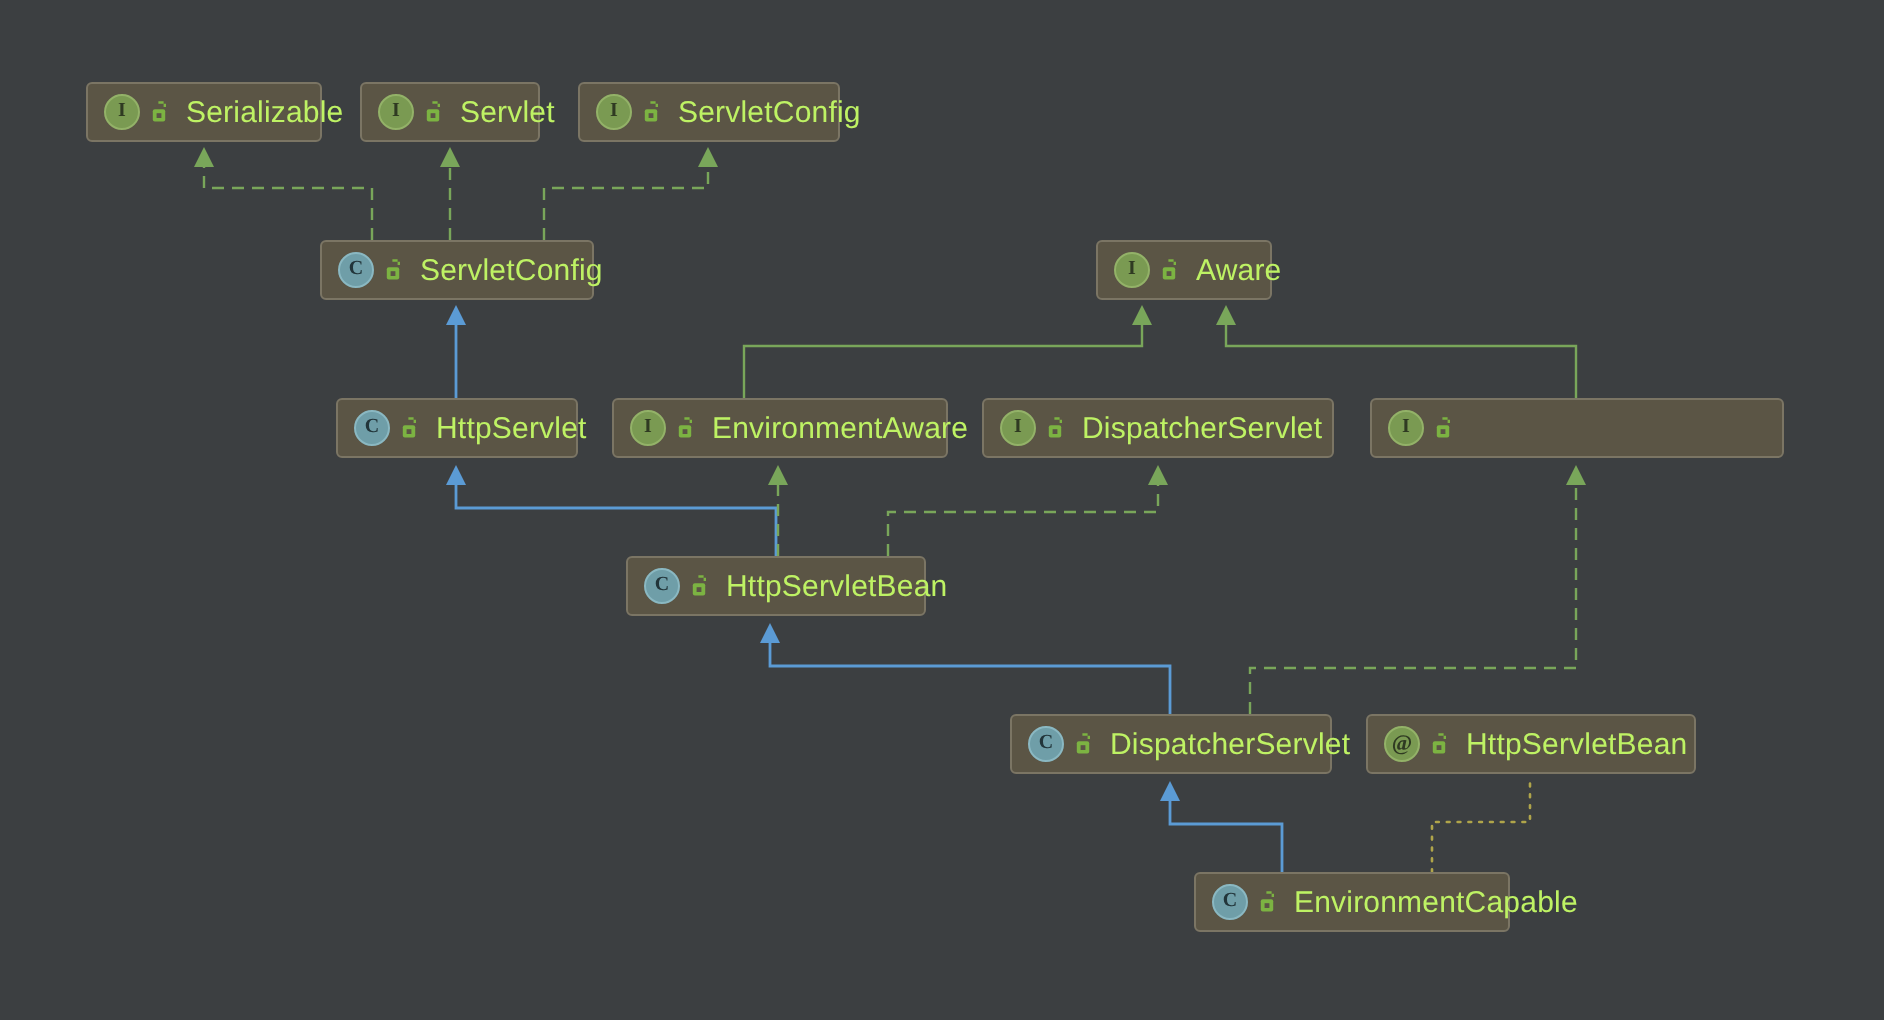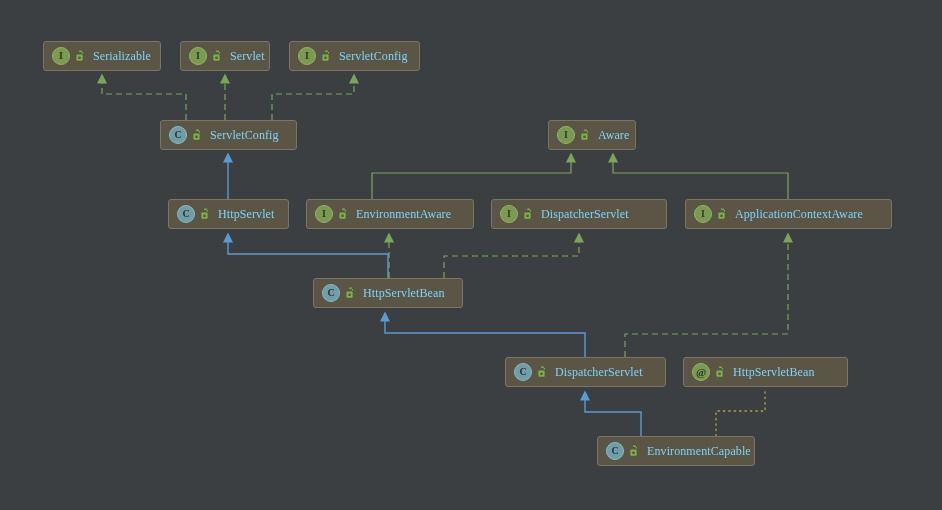--- a/index.html
+++ b/index.html
@@ -67,24 +67,23 @@
   }
   .node-vis-icon {
     flex: 0 0 auto;
     width: 11px;
     height: 12px;
     margin-right: 7px;
     position: relative;
   }
   .node-vis-icon svg { display: block; }
   .node-label {
-    font-size: 12px;
-    color: #7dd3fc;
+    font-size: 15px;
+    color: #bef264;
     letter-spacing: 0.1px;
-    font-family: Liberation Serif, serif;
   }
 </style>
 </head>
 <body>
 
 <div id="diagram-canvas">
 
   <svg id="edge-layer" viewBox="0 0 942 510" width="942" height="510" xmlns="http://www.w3.org/2000/svg">
     <defs>
       <marker id="arrow-green" markerWidth="11" markerHeight="11" refX="1.5" refY="5" orient="auto" markerUnits="userSpaceOnUse">
@@ -246,21 +245,20 @@
 
   <div class="uml-node" style="left:685px; top:199px; width:207px;">
     <span class="node-type-icon icon-interface">I</span>
     <span class="node-vis-icon">
       <svg viewBox="0 0 11 12" width="11" height="12">
           <path d="M4.2,0.6 h2.6 v1.3 h-2.6 z M6.8,1.9 h1.2 v1.6 h-1.2 z" fill="#7cb342"></path>
           <rect x="1.4" y="4.6" width="6.2" height="6.2" rx="1" fill="#7cb342"></rect>
           <rect x="3.3" y="6.6" width="2.4" height="2.4" fill="#5b5545"></rect>
         </svg>
     </span>
-    <span class="node-label">ApplicationContextAware</span>
   </div>
 
   <div class="uml-node" style="left:313px; top:278px; width:150px;">
     <span class="node-type-icon icon-class">C</span>
     <span class="node-vis-icon">
       <svg viewBox="0 0 11 12" width="11" height="12">
           <path d="M4.2,0.6 h2.6 v1.3 h-2.6 z M6.8,1.9 h1.2 v1.6 h-1.2 z" fill="#7cb342"></path>
           <rect x="1.4" y="4.6" width="6.2" height="6.2" rx="1" fill="#7cb342"></rect>
           <rect x="3.3" y="6.6" width="2.4" height="2.4" fill="#5b5545"></rect>
         </svg>

